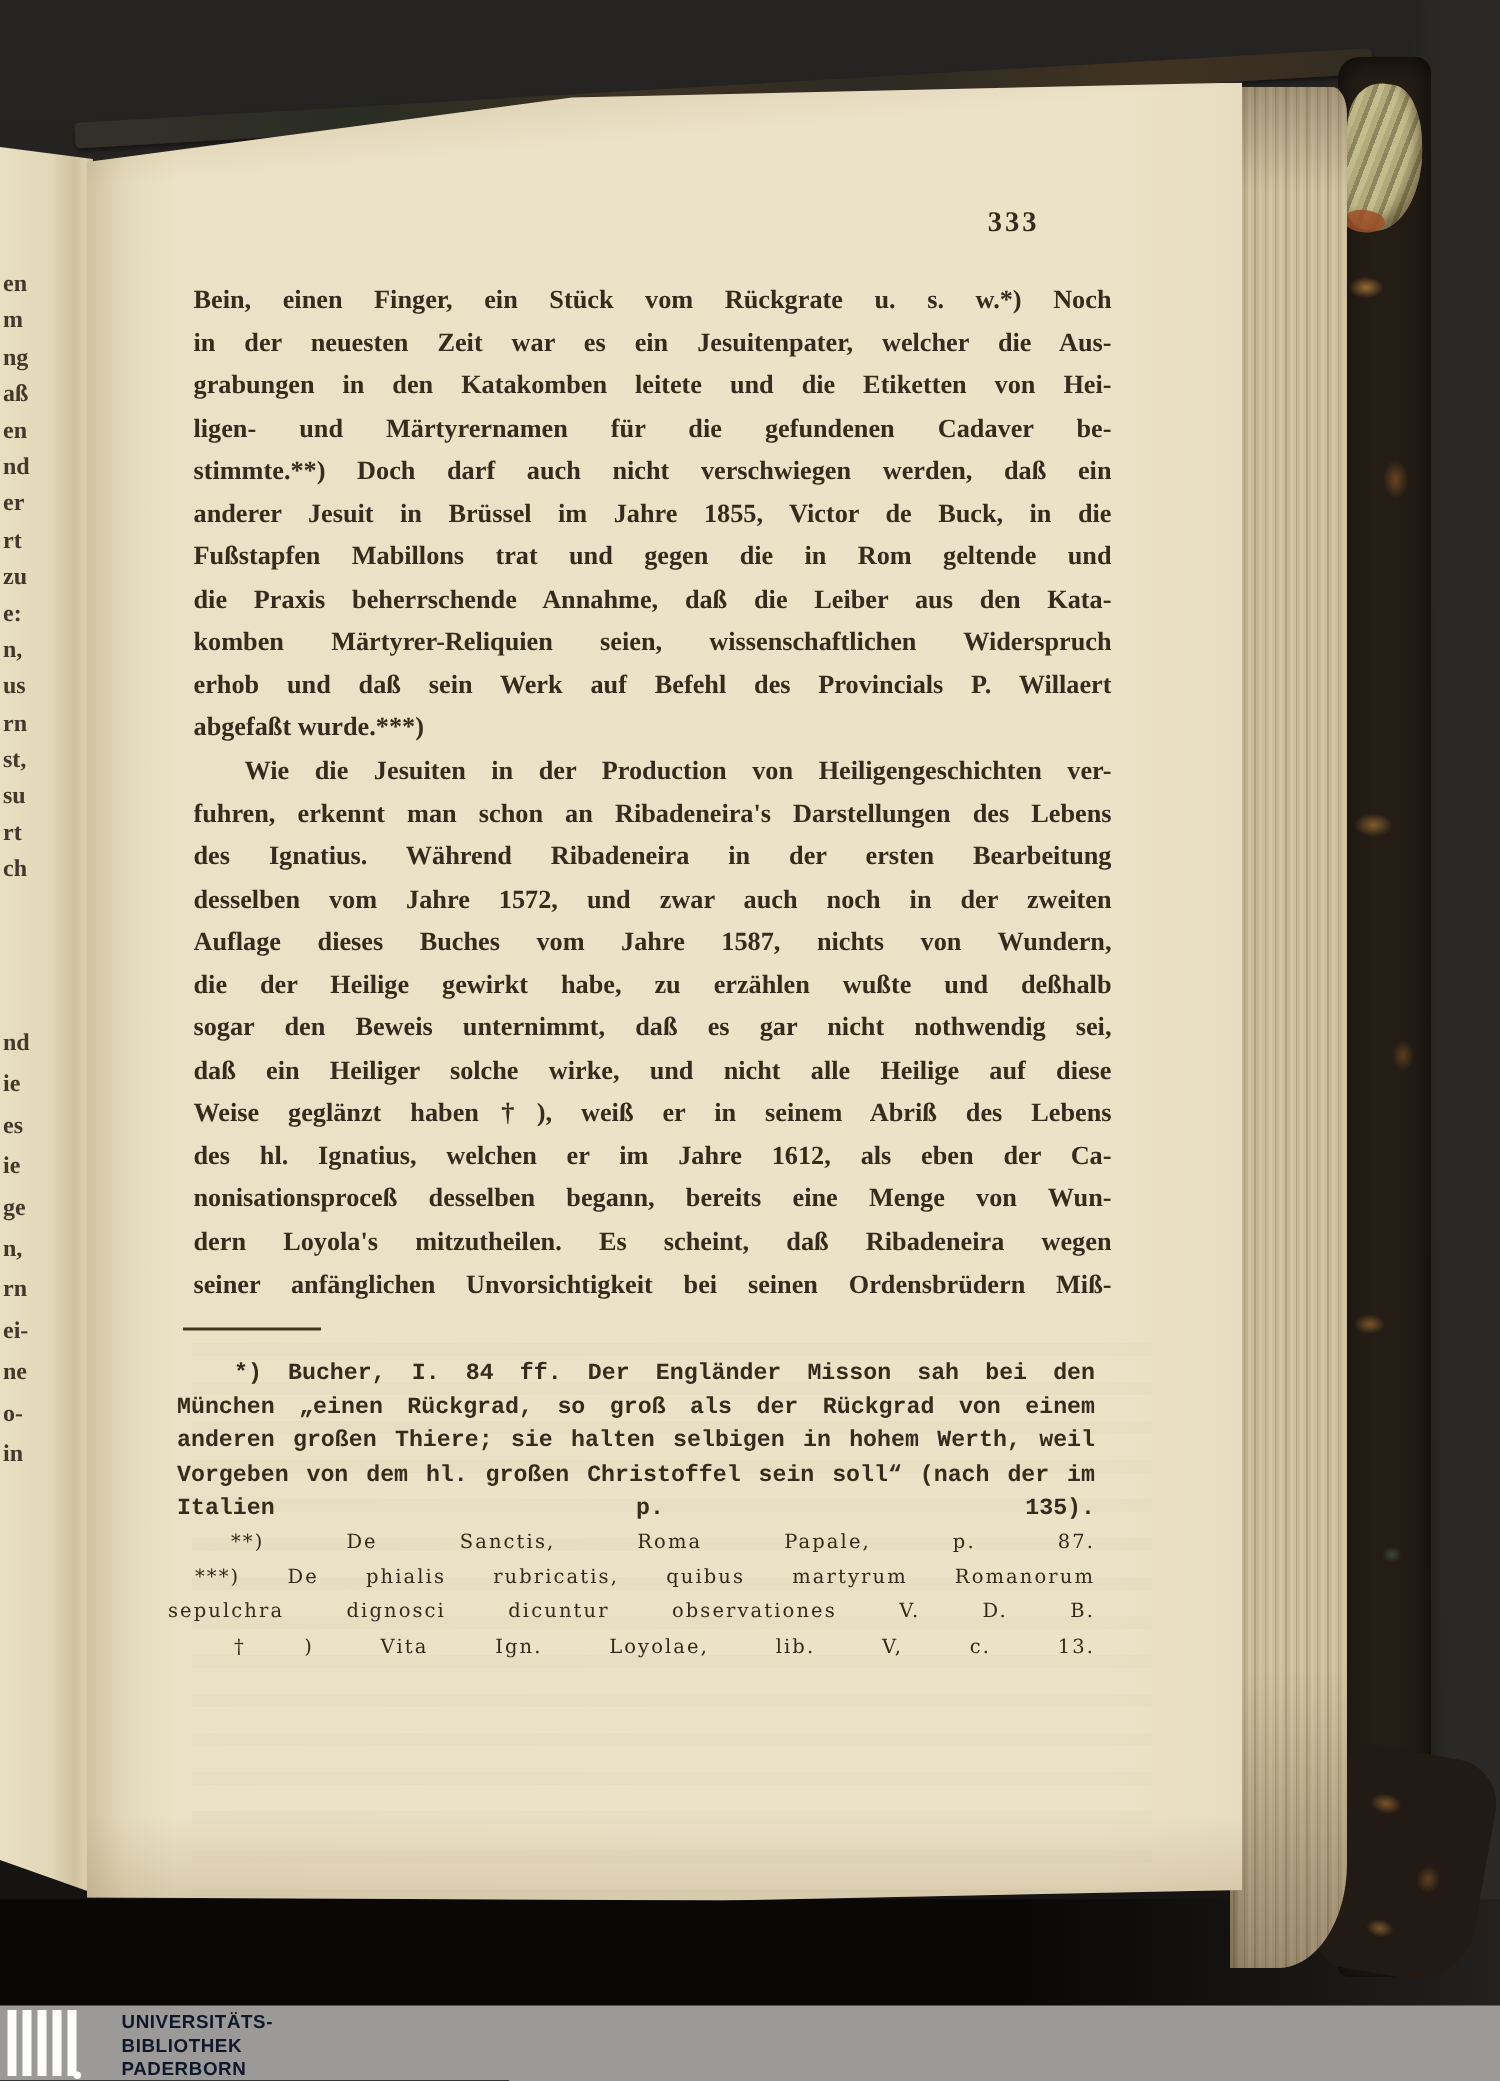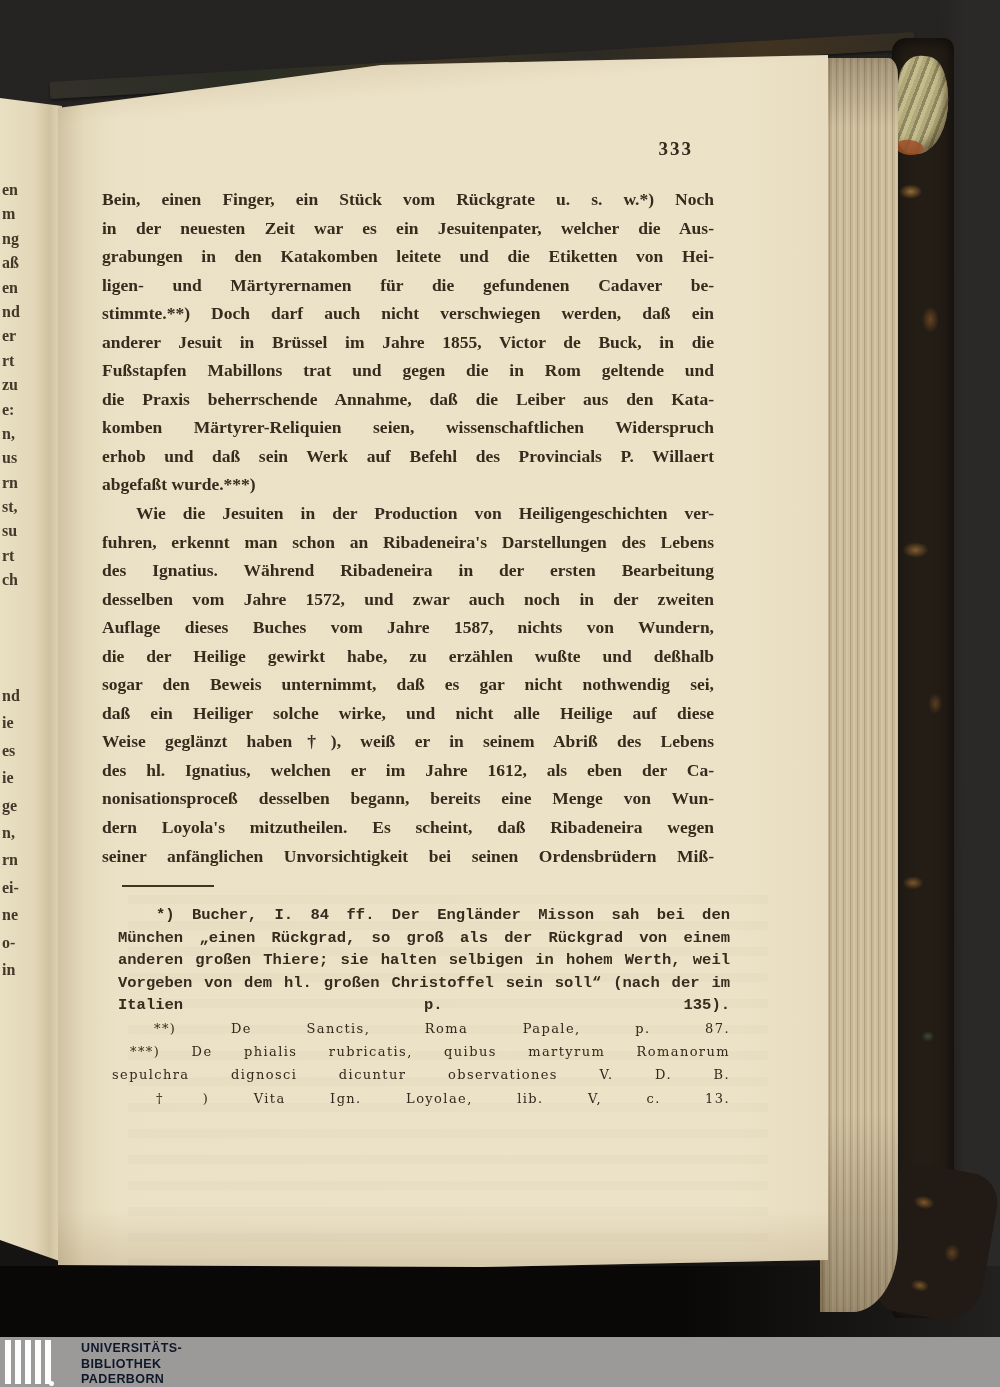--- a/index.html
+++ b/index.html
@@ -70,21 +70,21 @@
       linear-gradient(0deg,rgba(140,110,70,.18) 0 8px,rgba(0,0,0,0) 60px);}
   .ghost{position:absolute;left:70px;top:840px;width:640px;height:390px;opacity:.45;
     background:repeating-linear-gradient(180deg,rgba(125,105,70,.07) 0 9px,rgba(0,0,0,0) 9px 26px);}
 
   .running-head{position:absolute;left:60px;top:86px;width:612px;height:26px;}
   .head-title{display:block;text-align:center;padding-right:76px;
     font:700 16.5px "Liberation Serif",serif;letter-spacing:.6px;color:#3a2e1f;}
   .pagina{position:absolute;right:37px;top:-3px;font:700 19px "Liberation Serif",serif;
     letter-spacing:2px;color:#352a1c;}
 
-  .body-text{position:absolute;left:44px;top:130px;width:612px;}
+  .body-text{position:absolute;left:71px;top:130px;width:612px;}
   .line{overflow:hidden;}
   .body-text .line{height:28.55px;line-height:28.55px;text-align:justify;text-align-last:justify;
     font-family:"Liberation Serif",serif;font-weight:700;font-size:17.5px;color:#362b1d;}
   .line.indent{padding-left:34px;}
   .line.nojust{text-align-last:left;}
 
   .fn-rule{position:absolute;left:64px;top:830px;width:92px;height:2px;background:#42351f;}
   .footnotes{position:absolute;left:60px;top:849px;width:612px;}
   .fn .line{text-align:justify;text-align-last:justify;color:#362b1d;}
   .fn.fraktur .line{font-family:Liberation Mono, monospace;font-weight:700;font-size:15.5px;

